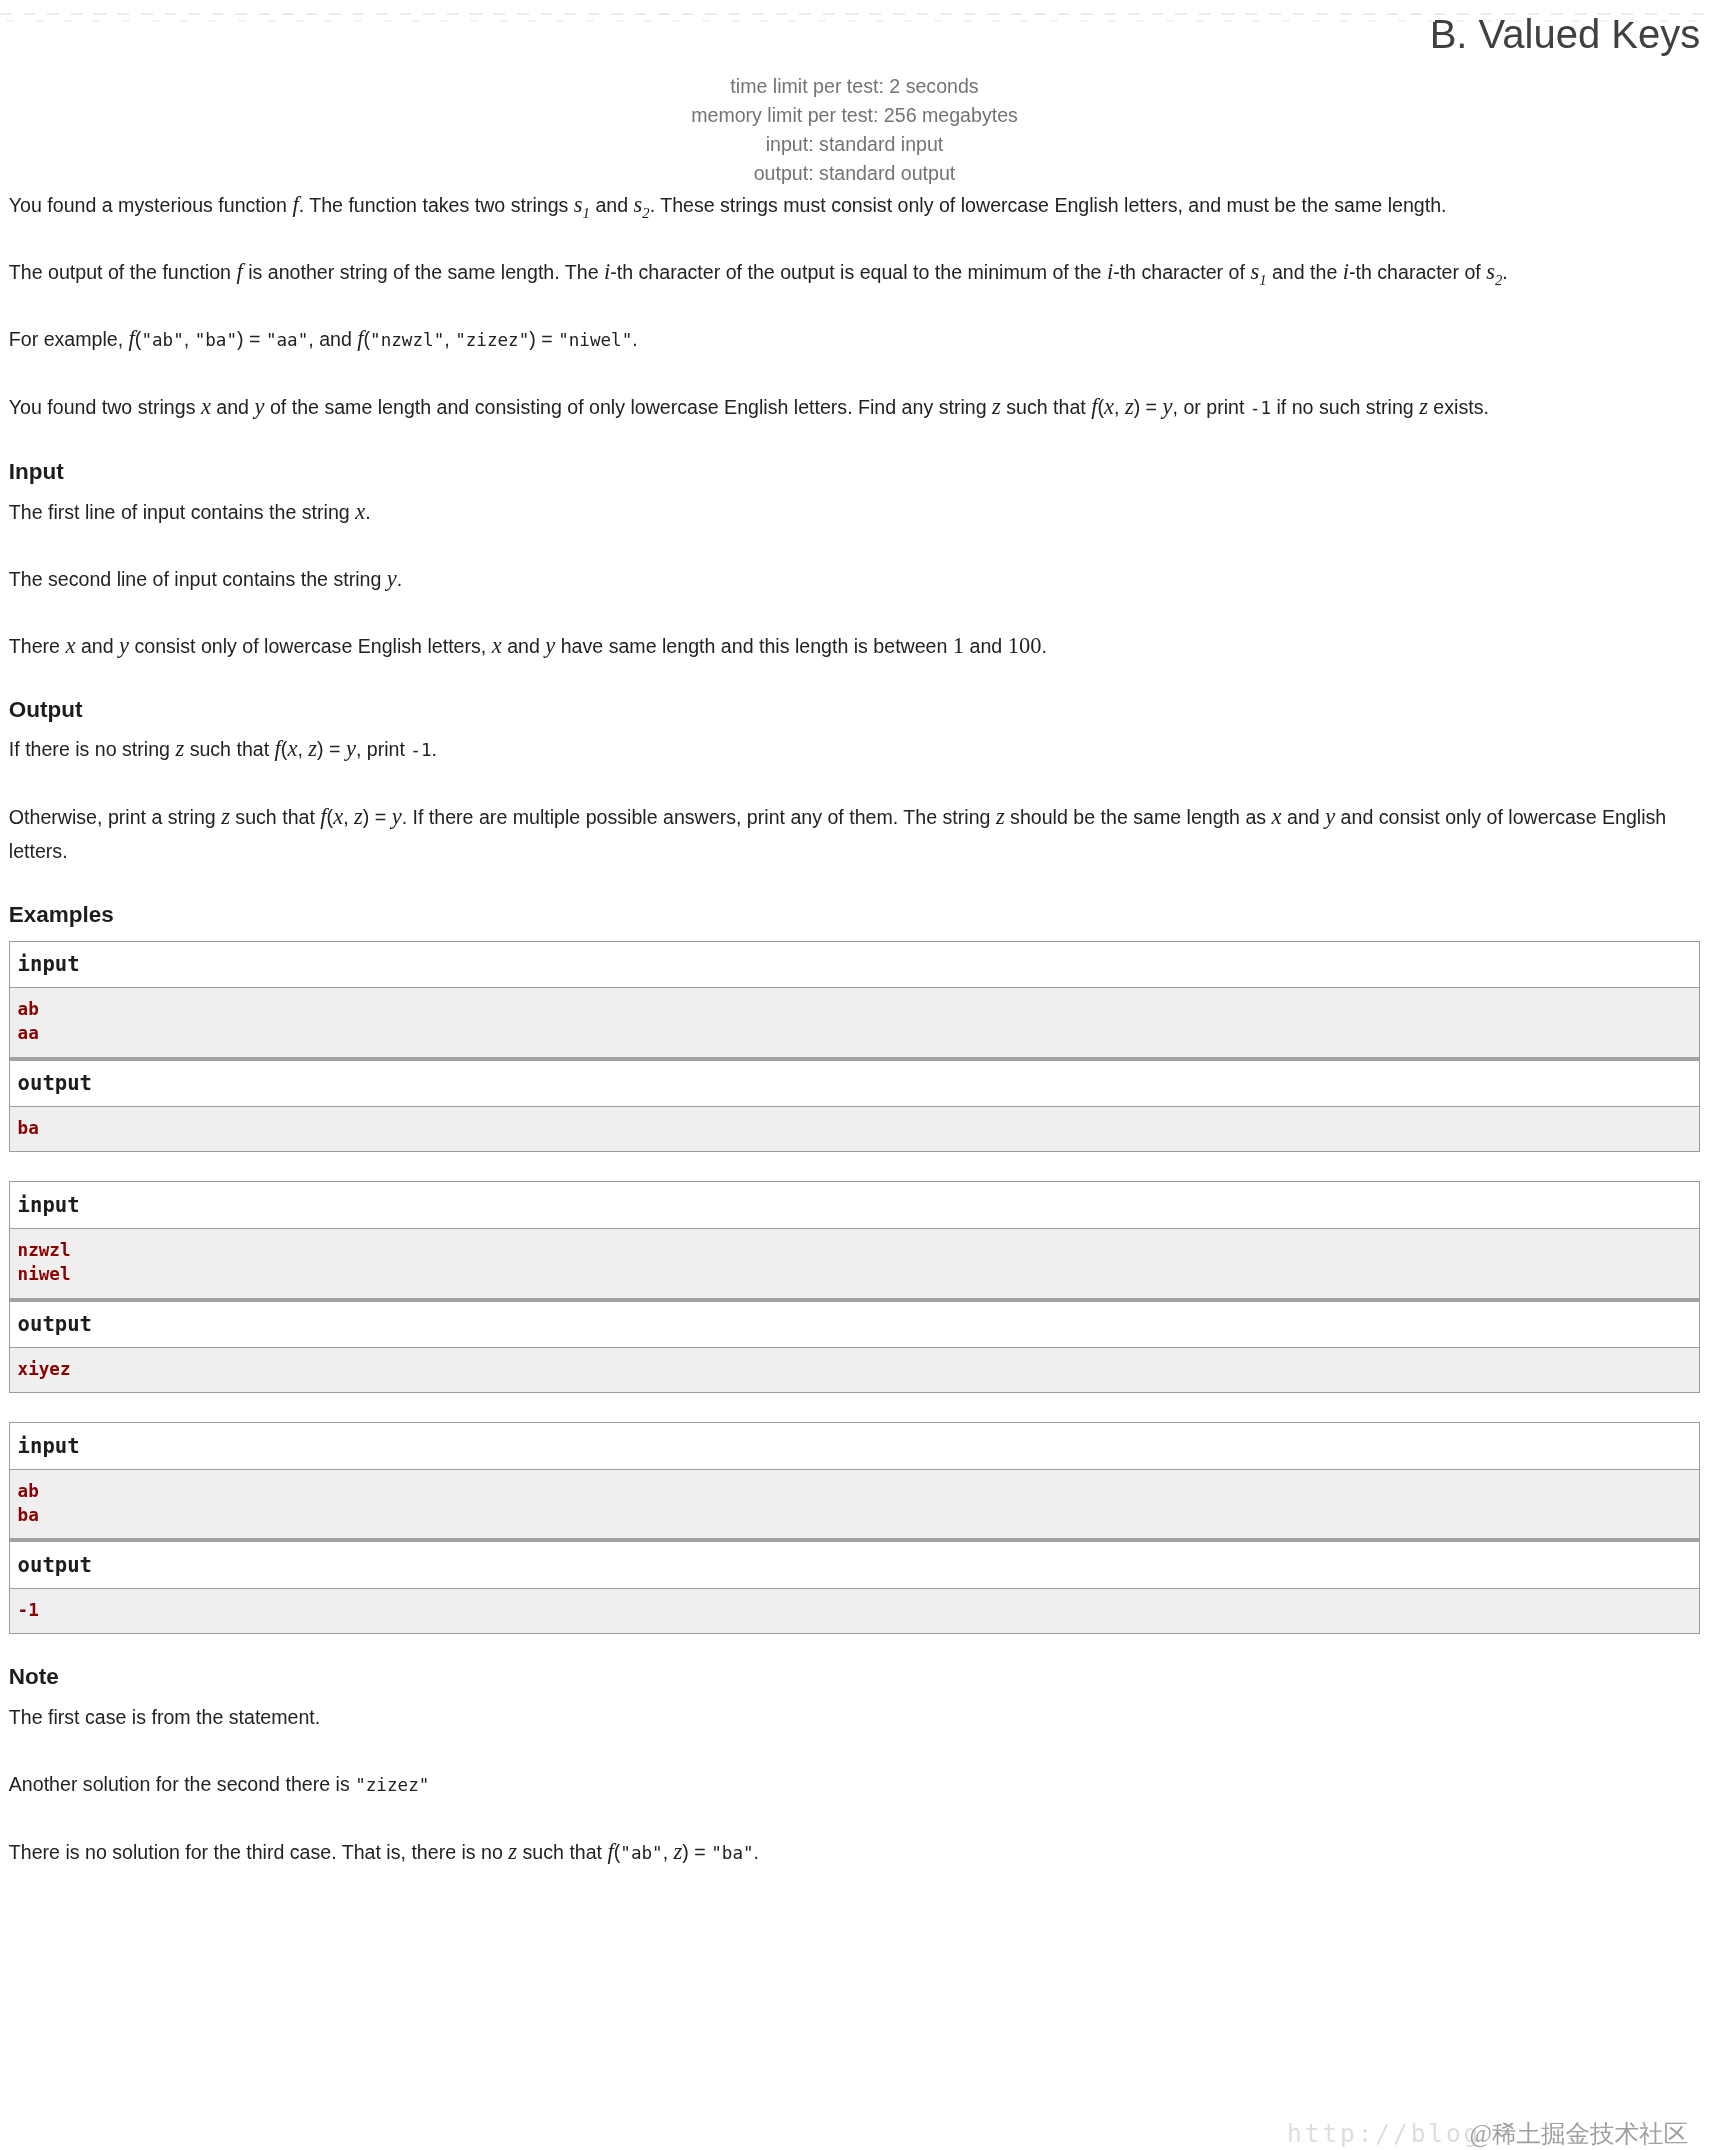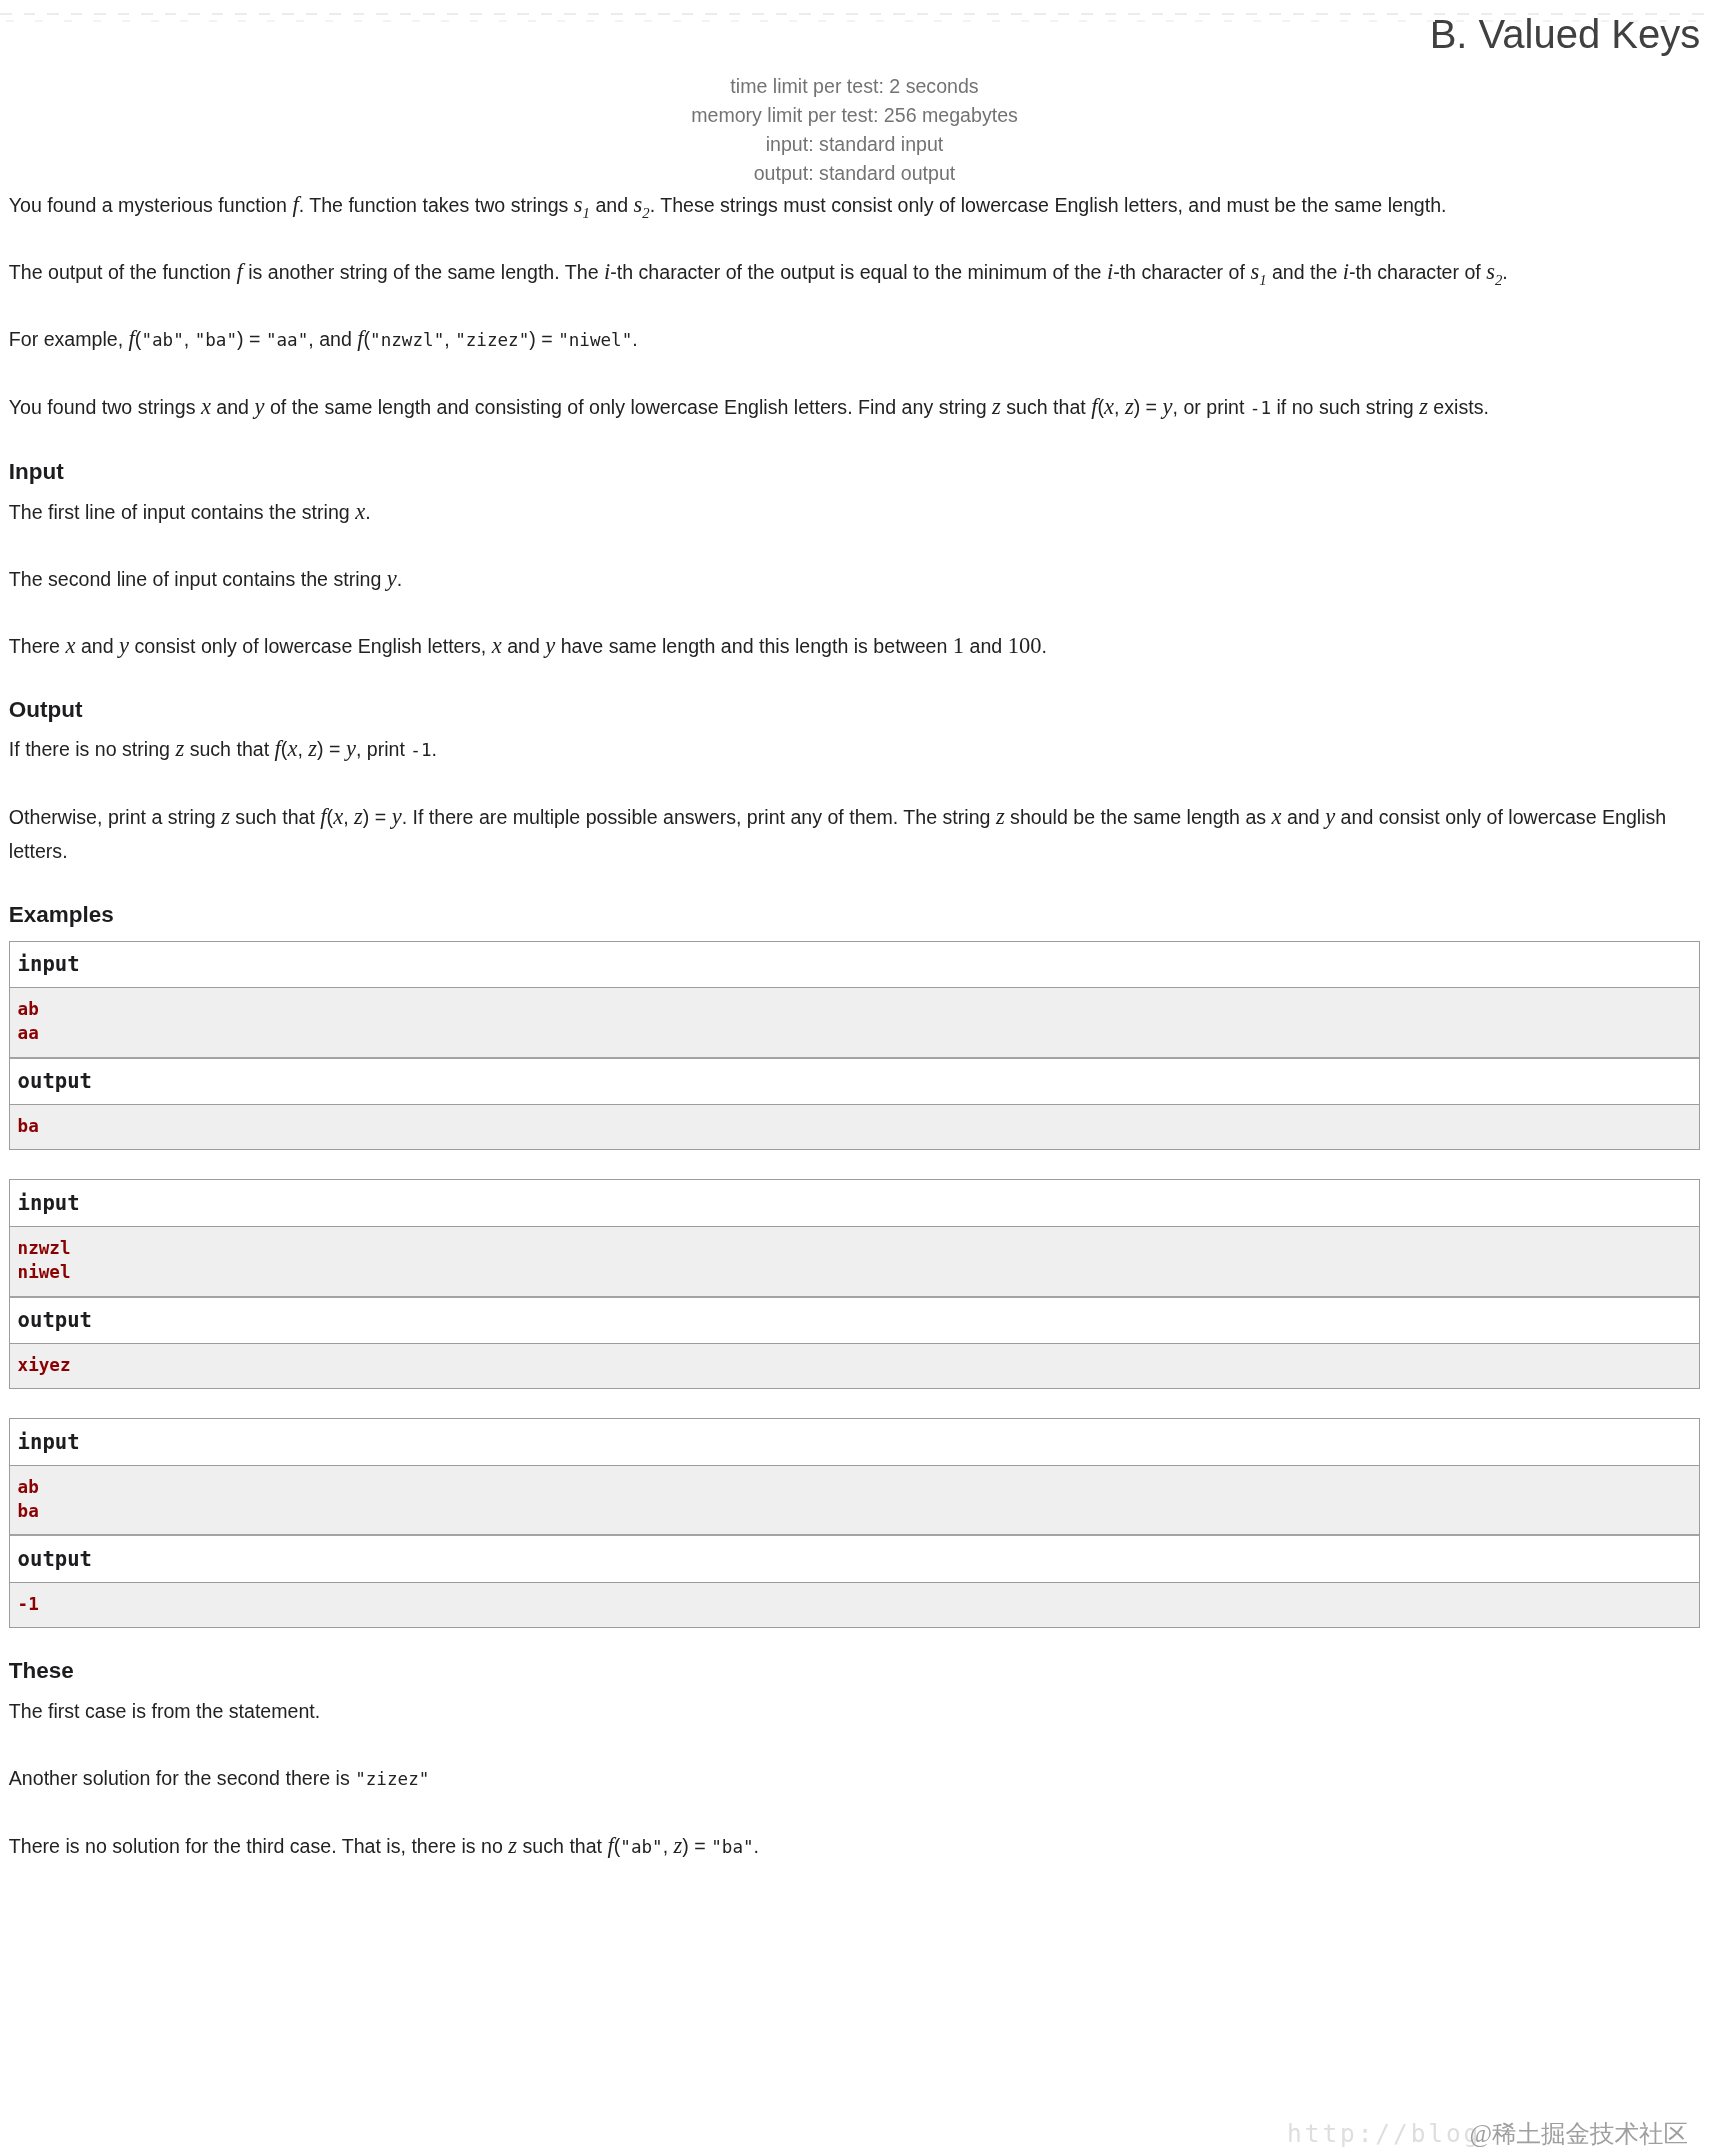--- a/index.html
+++ b/index.html
@@ -40,21 +40,21 @@
   }
 
   .sample { border:1px solid #9c9c9c; margin:11.8px 0 29px; background:#fff; }
   .sample-head {
     font-family:"DejaVu Sans Mono","Liberation Mono",monospace;
     font-weight:700; font-size:20.6px; color:#1d1d1f;
     padding:10.8px 7.8px; border-bottom:1px solid #9c9c9c; background:#ffffff;
   }
   .sample-pre {
     margin:0; padding:8.8px 7.8px 10.8px;
-    background:#efefef; border-bottom:2px solid #a3a3a3;
+    background:#efefef; border-bottom:4px solid #a3a3a3;
     font-family:"DejaVu Sans Mono","Liberation Mono",monospace;
     font-weight:700; font-size:17.6px; line-height:24.5px; color:#8b0000;
     white-space:pre;
   }
   .sample .sample-pre:last-child { border-bottom:0; }
 
   .watermark { position:absolute; right:21px; bottom:11.8px; white-space:nowrap; font-size:24.5px; }
   .wm-url {
     font-family:"DejaVu Sans Mono","Liberation Mono",monospace;
     color:#dedede; letter-spacing:2.9px;
@@ -127,21 +127,21 @@
           <div class="sample-head">input</div>
           <pre class="sample-pre">ab
 ba</pre>
           <div class="sample-head">output</div>
           <pre class="sample-pre">-1</pre>
         </div>
       </div>
   </section>
 
   <section>
-    <h2 class="sec-title">These</h2>
+    <h2 class="sec-title">Note</h2>
     <div>
         <p class="para"><span>The first case is from the statement.</span></p>
         <p class="para"><span>Another solution for the second there is </span><span class="code">"zizez"</span></p>
         <p class="para"><span>There is no solution for the third case. That is, there is no </span><span class="math">z</span><span> such that </span><span class="math">f</span><span>(</span><span class="code">"ab"</span><span>, </span><span class="math">z</span><span>) = </span><span class="code">"ba"</span><span>.</span></p>
       </div>
   </section>
 
   <div class="watermark">
     <span class="wm-url">http://blog</span><span class="wm-cn">@稀土掘金技术社区</span>
   </div>

